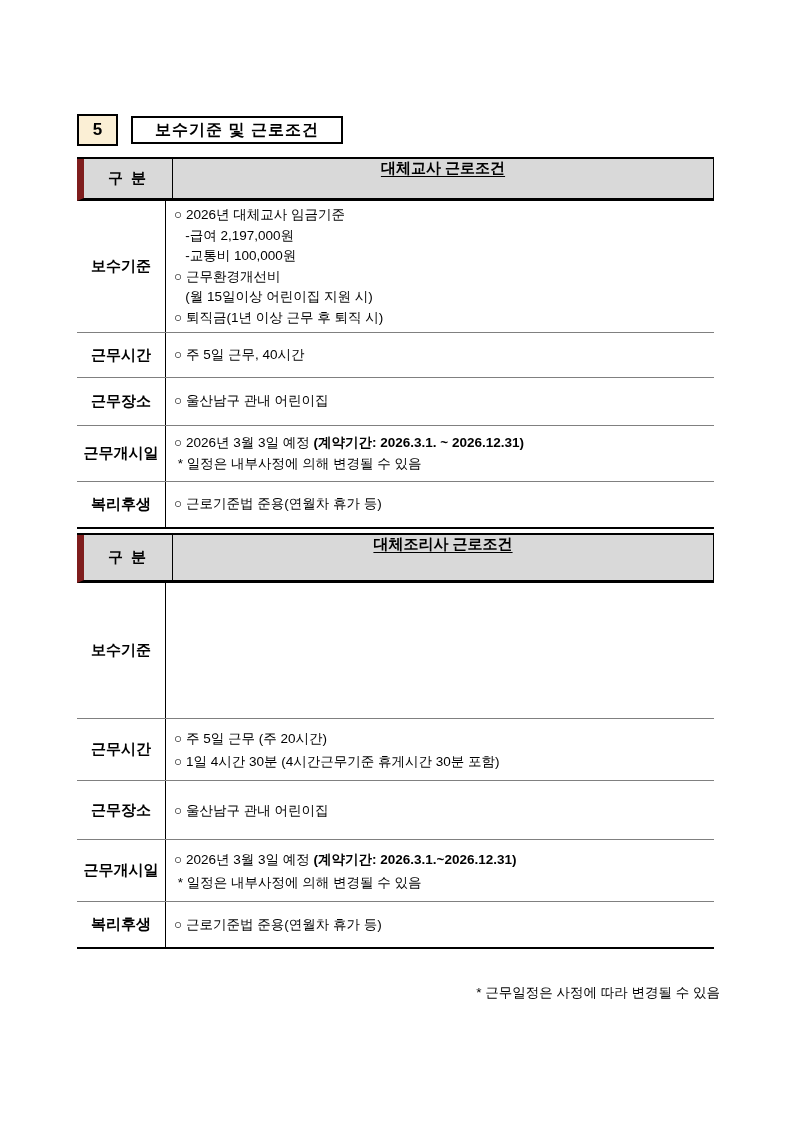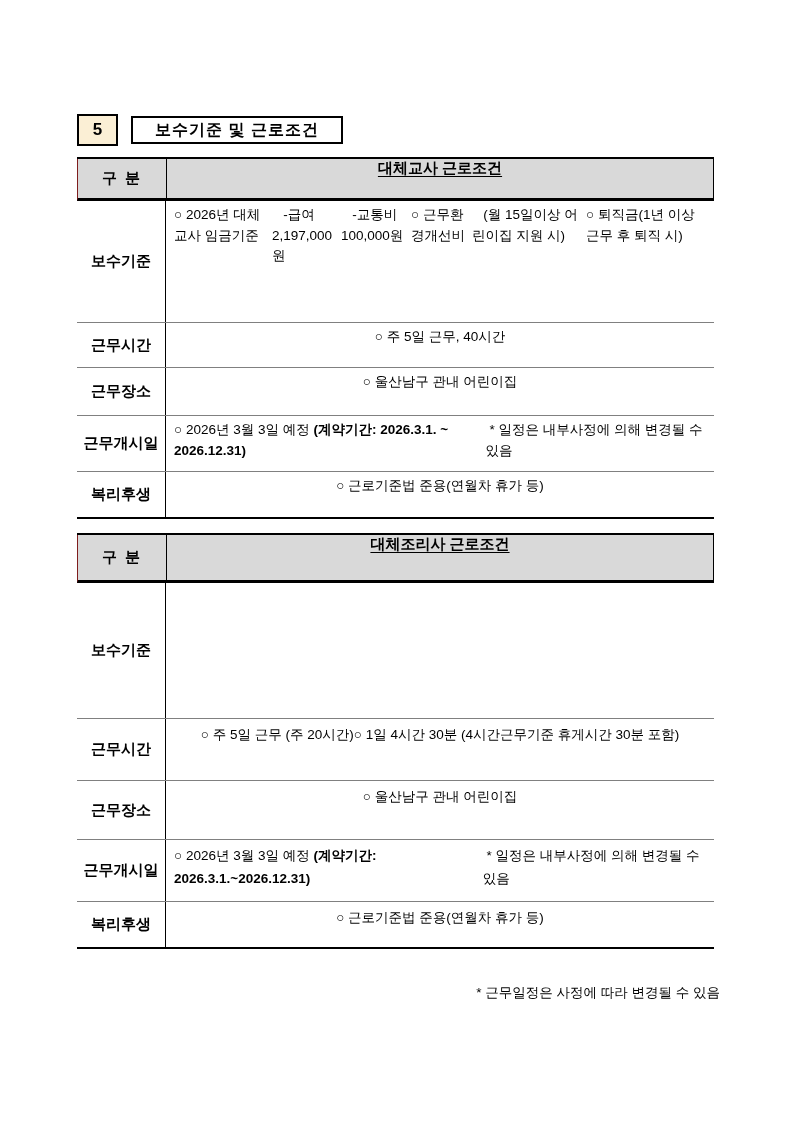--- a/index.html
+++ b/index.html
@@ -56,21 +56,21 @@
     border-top: 2px solid #000;
     border-bottom: 2px solid #000;
   }
   .tbl-1 { top: 157px; }
   .tbl-2 { top: 533px; }
 
   .hdr-row {
     display: flex;
     background: #D9D9D9;
     border-bottom: 3px solid #000;
-    border-left: 1px solid #7f1d1d;
+    border-left: 7px solid #7f1d1d;
     border-right: 1px solid #000;
   }
   .tbl-1 .hdr-row { min-height: 42px; }
   .tbl-2 .hdr-row { min-height: 48px; }
   .hdr-col1 {
     width: 89px;
     display: flex;
     align-items: center;
     justify-content: center;
     font-weight: 700;
@@ -99,21 +99,21 @@
     align-items: center;
     justify-content: center;
     font-weight: 700;
     font-size: 15px;
     border-right: 1.5px solid #000;
   }
   .content-cell {
     flex: 1;
     padding: 4px 8px;
     display: flex;
-    flex-direction: row;
+    flex-direction: column;
     justify-content: center;
     font-size: 13.5px;
     white-space: pre-wrap;
   }
   .tbl-1 .content-cell { line-height: 20.5px; }
   .tbl-2 .content-cell { line-height: 23px; }
   .bold { font-weight: 700; }
 
   
   .t1-pay     { min-height: 122px; }

